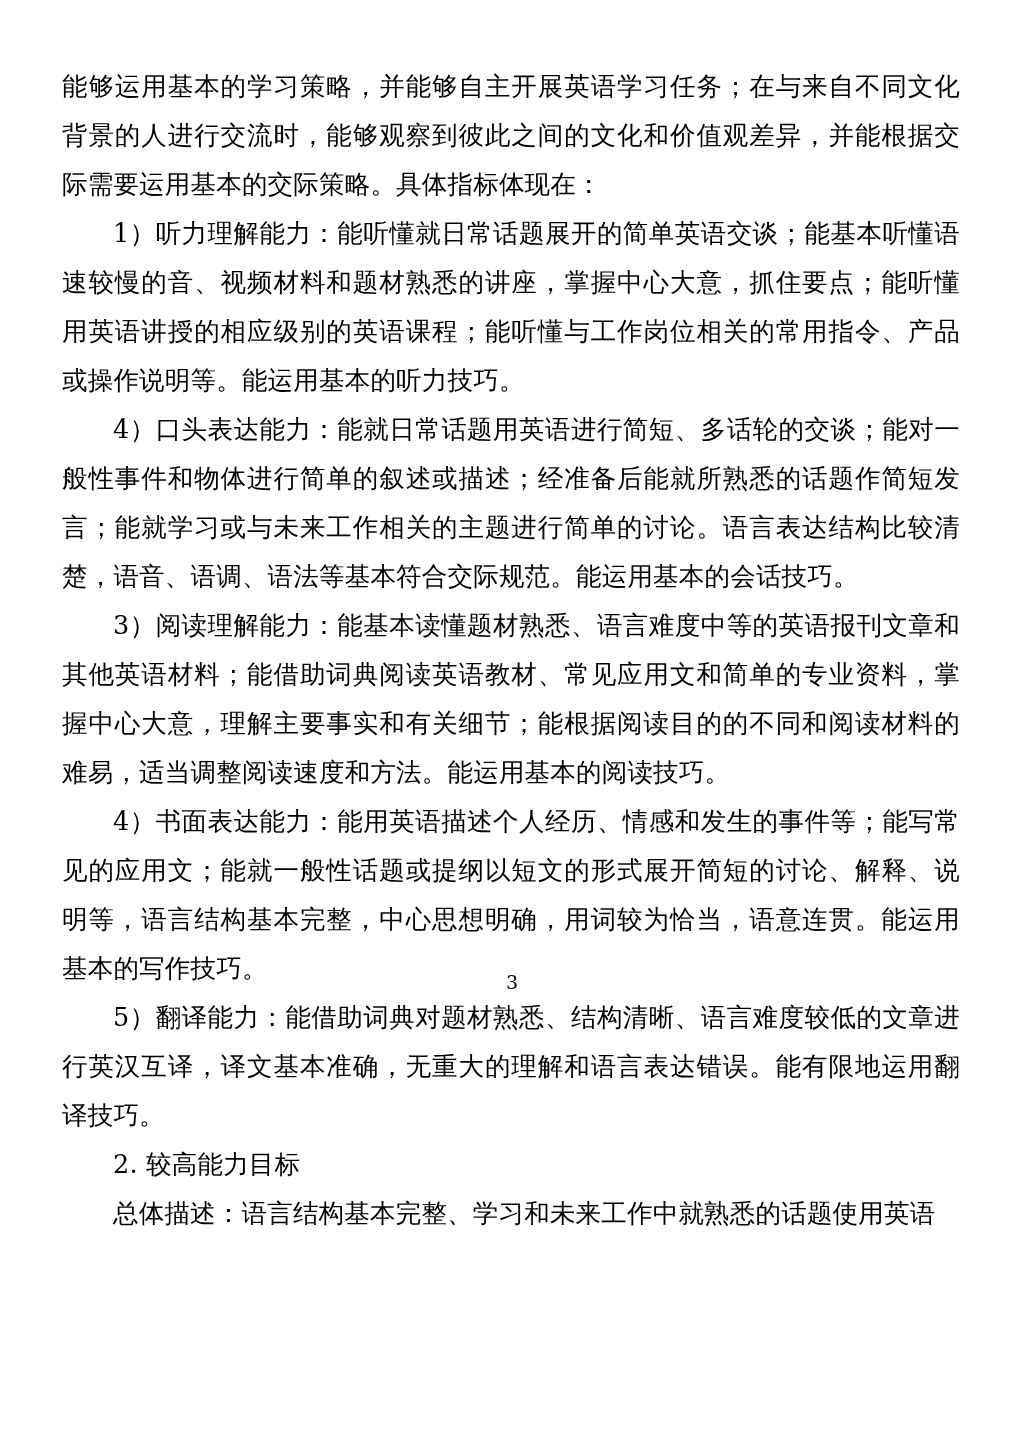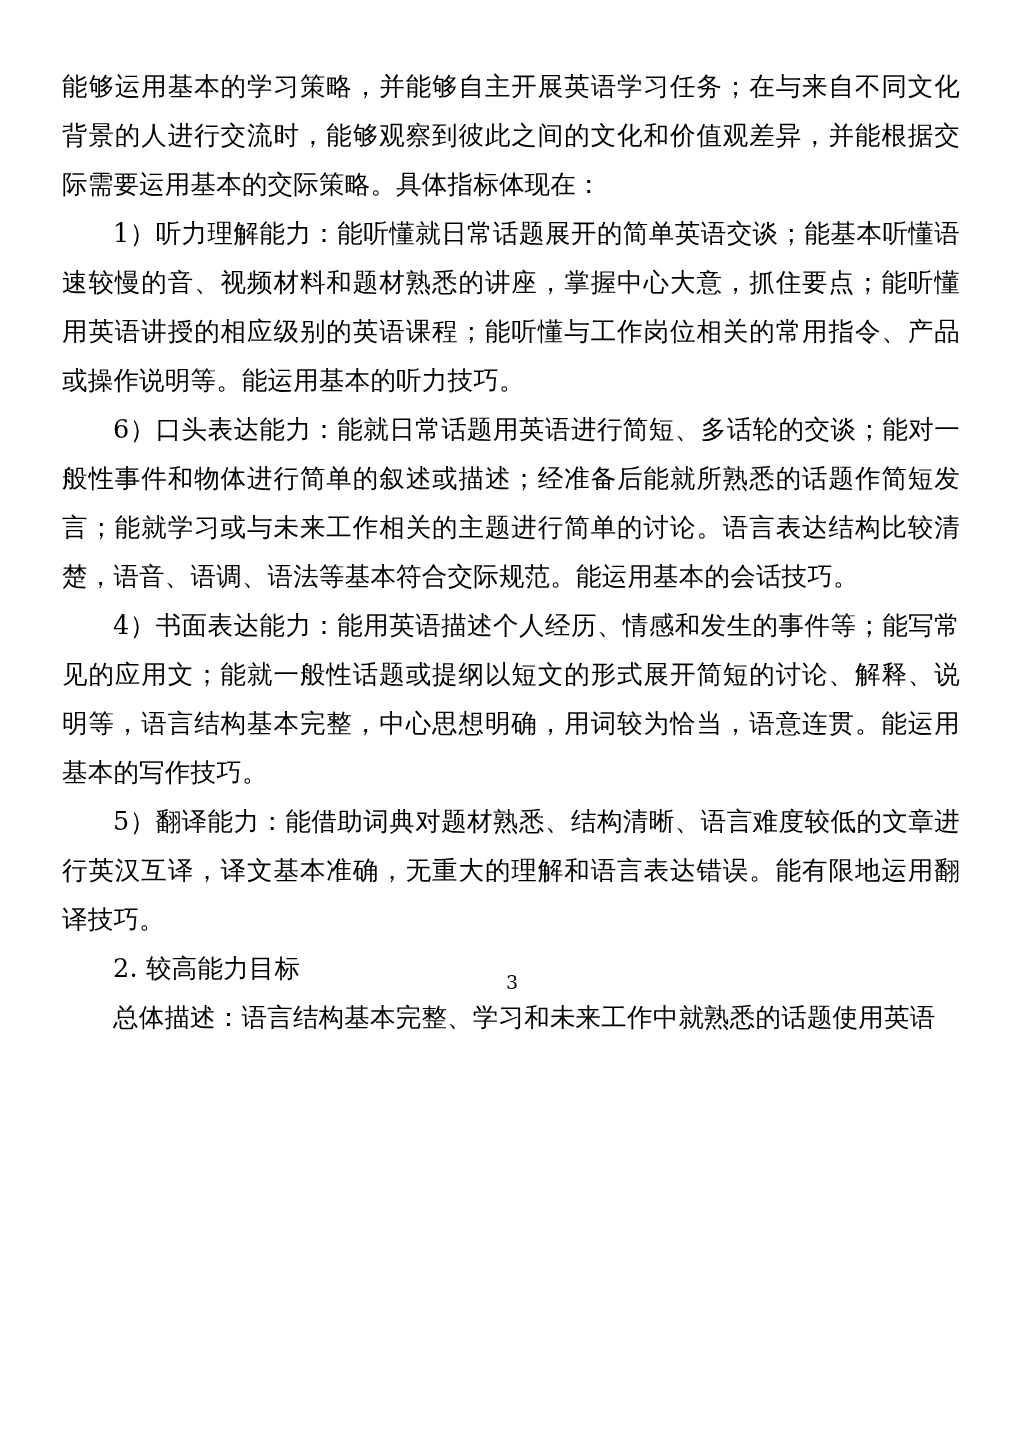--- a/index.html
+++ b/index.html
@@ -48,20 +48,21 @@
     color: #000000;
   }
 </style>
 </head>
 <body>
 
 <div class="page">
   <div class="doc-body">
     <p class="para">能够运用基本的学习策略，并能够自主开展英语学习任务；在与来自不同文化背景的人进行交流时，能够观察到彼此之间的文化和价值观差异，并能根据交际需要运用基本的交际策略。具体指标体现在：</p>
     <p class="para-indent">1）听力理解能力：能听懂就日常话题展开的简单英语交谈；能基本听懂语速较慢的音、视频材料和题材熟悉的讲座，掌握中心大意，抓住要点；能听懂用英语讲授的相应级别的英语课程；能听懂与工作岗位相关的常用指令、产品或操作说明等。能运用基本的听力技巧。</p>
-    <p class="para-indent">6）口头表达能力：能就日常话题用英语进行简短、多话轮的交谈；能对一般性事件和物体进行简单的叙述或描述；经准备后能就所熟悉的话题作简短发言；能就学习或与未来工作相关的主题进行简单的讨论。语言表达结构比较清楚，语音、语调、语法等基本符合交际规范。能运用基本的会话技巧。</p>
+    <p class="para-indent">4）口头表达能力：能就日常话题用英语进行简短、多话轮的交谈；能对一般性事件和物体进行简单的叙述或描述；经准备后能就所熟悉的话题作简短发言；能就学习或与未来工作相关的主题进行简单的讨论。语言表达结构比较清楚，语音、语调、语法等基本符合交际规范。能运用基本的会话技巧。</p>
+    <p class="para-indent">3）阅读理解能力：能基本读懂题材熟悉、语言难度中等的英语报刊文章和其他英语材料；能借助词典阅读英语教材、常见应用文和简单的专业资料，掌握中心大意，理解主要事实和有关细节；能根据阅读目的的不同和阅读材料的难易，适当调整阅读速度和方法。能运用基本的阅读技巧。</p>
     <p class="para-indent">4）书面表达能力：能用英语描述个人经历、情感和发生的事件等；能写常见的应用文；能就一般性话题或提纲以短文的形式展开简短的讨论、解释、说明等，语言结构基本完整，中心思想明确，用词较为恰当，语意连贯。能运用基本的写作技巧。</p>
     <p class="para-indent">5）翻译能力：能借助词典对题材熟悉、结构清晰、语言难度较低的文章进行英汉互译，译文基本准确，无重大的理解和语言表达错误。能有限地运用翻译技巧。</p>
     <p class="para-indent">2. 较高能力目标</p>
     <p class="para-indent">总体描述：语言结构基本完整、学习和未来工作中就熟悉的话题使用英语</p>
   </div>
   <div class="page-number">3</div>
 </div>
 
 </body></html>

